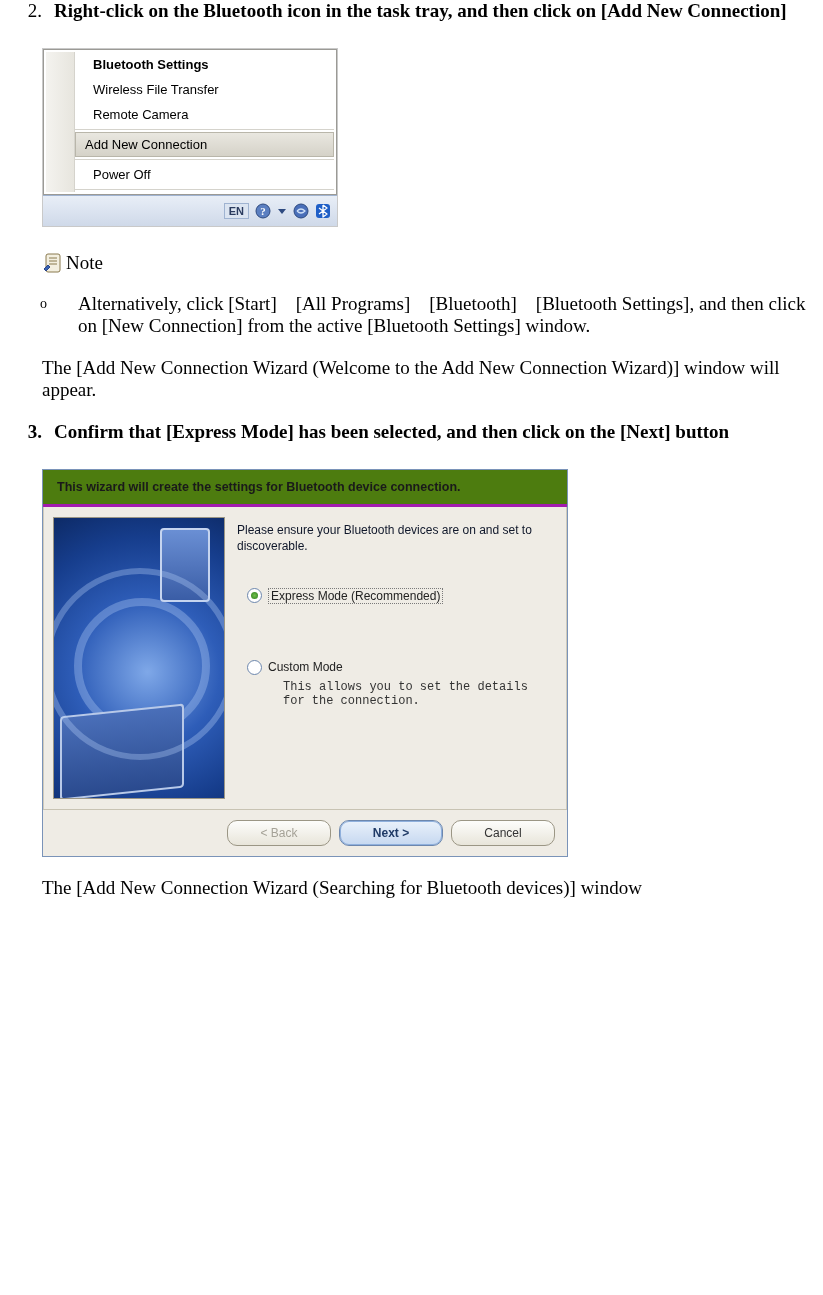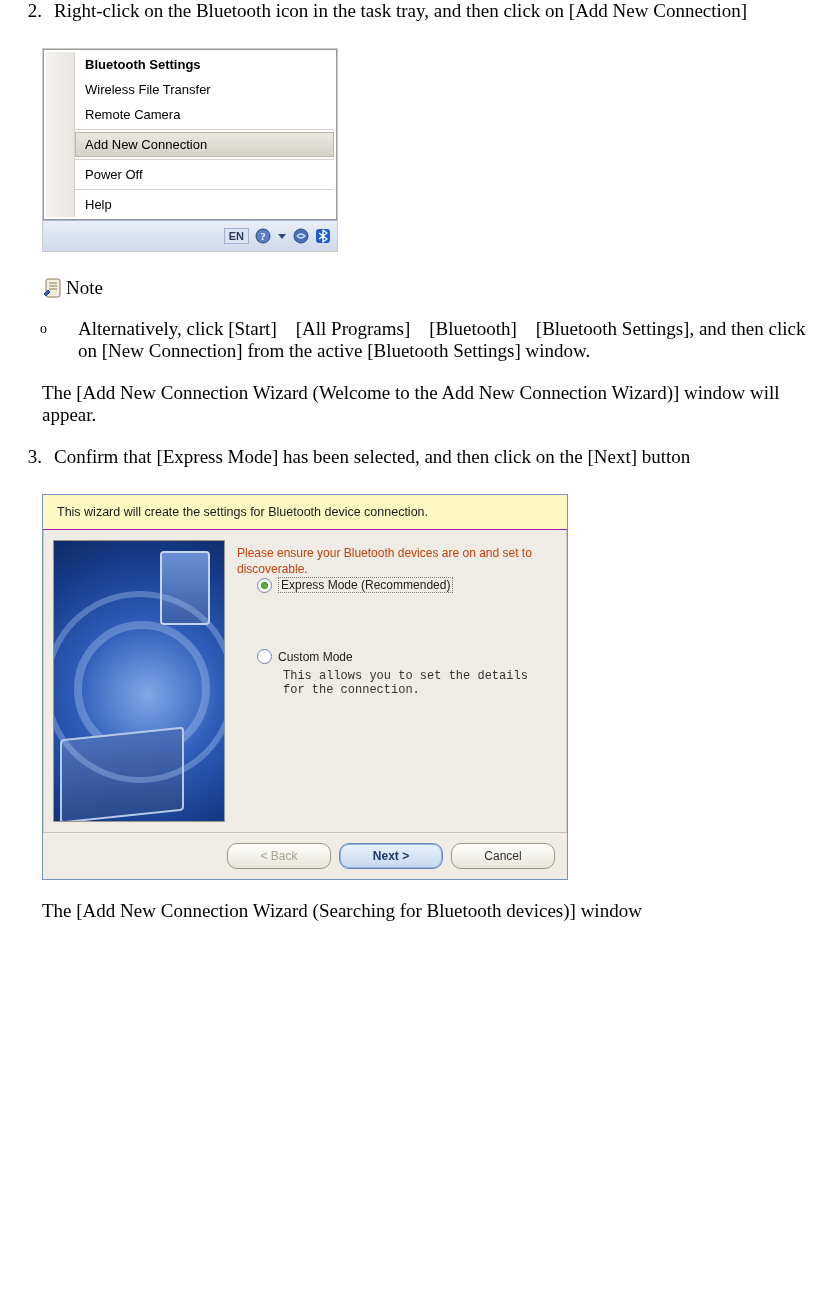--- a/index.html
+++ b/index.html
@@ -20,21 +20,21 @@
   }
   .step-num {
     width: 42px;
     flex: none;
     text-align: right;
     padding-right: 12px;
   }
   .step-body {
     flex: 1;
   }
-  .bold { font-weight: normal; }
+  .bold { font-weight: bold; }
   .sub-o {
     display: flex;
     margin: 18px 0 0 40px;
   }
   .sub-o-mark {
     width: 38px;
     flex: none;
     font-size: 14px;
     padding-top: 3px;
   }
@@ -66,21 +66,21 @@
   .menu-gutter {
     display: flex;
   }
   .gutter-strip {
     width: 28px;
     background: linear-gradient(to right,#f4f3ef,#e7e5de);
     border-right: 1px solid #d5d3cc;
   }
   .menu-items { flex:1; }
   .menu-item {
-    padding: 5px 10px;
+    padding: 5px 18px;
     color: #000;
   }
   .menu-item.bold2 { font-weight: bold; }
   .menu-item.highlight {
     background: linear-gradient(#e9e7e0,#d5d2c8);
     border: 1px solid #b9b6aa;
     margin: 0 0px;
     padding: 4px 9px;
   }
   .menu-sep {
@@ -132,24 +132,24 @@
   }
   .closebtn {
     width: 20px; height: 20px;
     background: linear-gradient(#f6b7ab,#e2745e);
     border: 1px solid #b24a36;
     border-radius: 3px;
     display: flex; align-items:center; justify-content:center;
     color: #fff; font-weight: bold; font-size: 12px;
   }
   .banner {
-    background: #fef9c3;
-    border-bottom: 1px solid #a21caf;
+    background: #4d7c0f;
+    border-bottom: 3px solid #a21caf;
     padding: 10px 14px;
-    font-weight: normal;
+    font-weight: bold;
     font-size: 12.5px;
     color: #1a1a1a;
   }
   .wizard-body {
     display: flex;
     padding: 10px;
     gap: 12px;
   }
   .wizard-left {
     width: 170px; height: 280px;
@@ -178,23 +178,23 @@
     position:absolute; top:10px; right:14px;
     width: 46px; height: 70px;
     background: linear-gradient(#6a8fd4,#3a5da6);
     border: 2px solid #c5d4ef;
     border-radius: 4px;
   }
   .wizard-right {
     flex: 1;
     padding: 6px 6px 0 0;
   }
-  .instr { color:#c2410c; line-height:1.3; }
+  .instr { color:#0f172a; margin-bottom: 34px; line-height:1.3; }
   .radio-row {
-    display:flex; align-items:center; gap:6px; margin: 0 0 4px 20px;
+    display:flex; gap:6px; margin: 0 0 4px 10px;
   }
   .radio {
     width:13px; height:13px; border-radius:50%;
     border:1px solid #6d87ad; background:#fff;
     display:flex; align-items:center; justify-content:center;
     flex:none;
   }
   .radio.on::after {
     content:""; width:7px; height:7px; border-radius:50%;
     background: radial-gradient(#6fbf4a,#2e7d1f);
@@ -244,21 +244,20 @@
           <div class="gutter-strip"></div>
           <div class="menu-items">
             <div class="menu-item bold2">Bluetooth Settings</div>
             <div class="menu-item">Wireless File Transfer</div>
             <div class="menu-item">Remote Camera</div>
             <div class="menu-sep"></div>
             <div class="menu-item highlight">Add New Connection</div>
             <div class="menu-sep"></div>
             <div class="menu-item">Power Off</div>
             <div class="menu-sep"></div>
-            <div class="menu-item">Help</div>
           </div>
         </div>
       </div>
       <div class="taskbar">
         <span class="tray-lang">EN</span>
         <span class="tray-icon">
           <svg width="16" height="16">
               <circle cx="8" cy="8" r="7" fill="#5b7fc1" stroke="#2e4a80"></circle>
               <text x="8" y="12" text-anchor="middle" font-size="11" fill="#fff" font-family="Tahoma" font-weight="bold">?</text>
             </svg>

